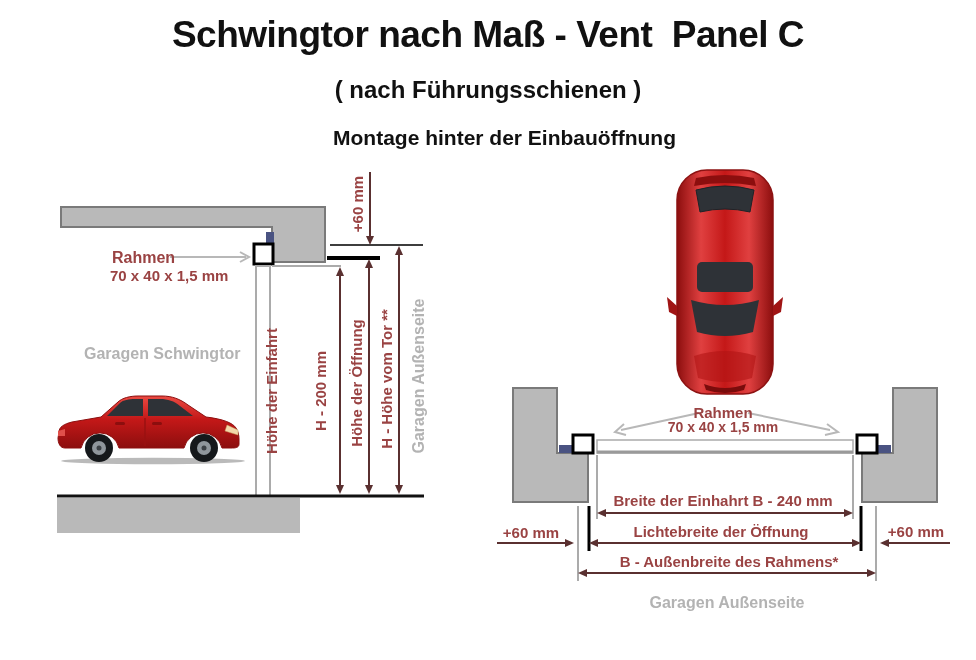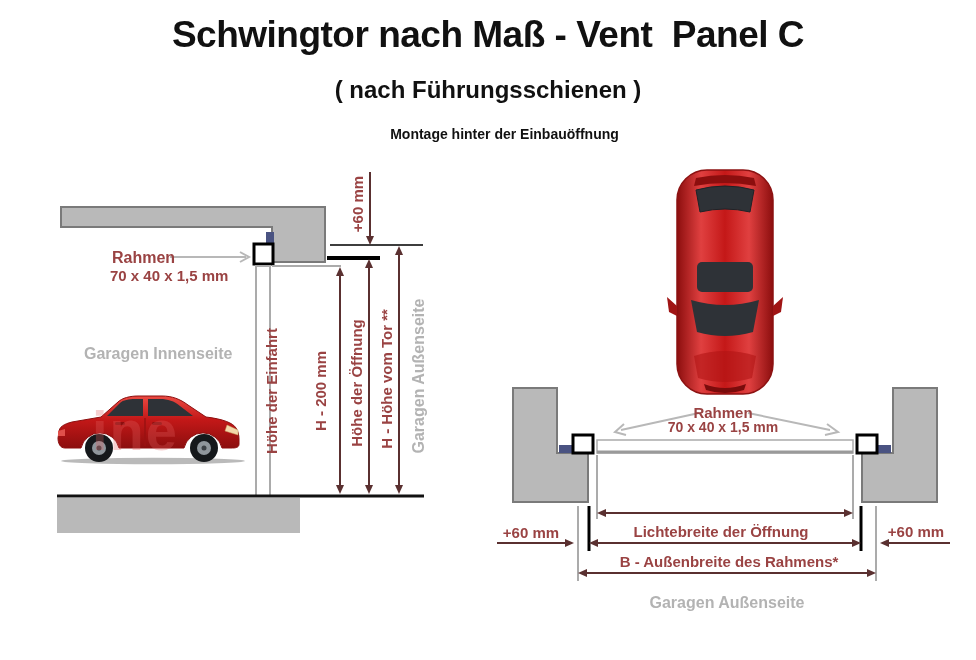--- a/index.html
+++ b/index.html
@@ -7,21 +7,21 @@
     position:relative;width:976px;height:660px;background:#ffffff;overflow:hidden;
     font-family:"Liberation Sans", sans-serif;
   }
   .stage svg{position:absolute;left:0;top:0;}
   .lbl{position:absolute;font-weight:bold;color:#9a4343;font-size:15px;line-height:1.08;white-space:pre;}
   .gray{color:#b3b3b3;}
   .c{transform:translate(-50%,-50%);text-align:center;}
   .v{transform:translate(-50%,-50%) rotate(-90deg);text-align:center;}
   .title{font-size:37px;letter-spacing:-0.5px;}
   .subtitle{font-size:24px;}
-  .note{font-size:14px;margin-left:33px;}
+  .note{font-size:21px;margin-left:33px;}
   .wide{left:0;right:0;text-align:center;white-space:pre;position:absolute;font-weight:bold;color:#111;}
   .watermark{
     position:absolute;left:92px;top:398px;font-size:56px;font-weight:bold;
     color:rgba(224,96,96,0.30);letter-spacing:2px;
   }
 </style>
 </head>
 <body>
 
 <div class="stage">
@@ -179,32 +179,32 @@
       </g>
     </g>
   </svg>
 
   <div class="wide title" style="top:14px;">Schwingtor nach Maß - Vent  Panel C</div>
   <div class="wide subtitle" style="top:76px;">( nach Führungsschienen )</div>
   <div class="wide note" style="top:126px;">Montage hinter der Einbauöffnung</div>
 
   <div class="lbl" style="left:112px;top:249px;font-size:16px;">Rahmen</div>
   <div class="lbl" style="left:110px;top:268px;">70 x 40 x 1,5 mm</div>
-  <div class="lbl gray" style="left:84px;top:345px;font-size:16px;">Garagen Innenseite</div>
+  <div class="lbl gray" style="left:84px;top:345px;font-size:16px;">Garagen Schwingtor</div>
   <div class="lbl v" style="left:358px;top:204px;">+60 mm</div>
   <div class="lbl v" style="left:297px;top:391px;">
     <div>Höhe der Einfahrt</div>
     <div>H - 200 mm</div>
   </div>
   <div class="lbl v" style="left:357px;top:383px;">Höhe der Öffnung</div>
   <div class="lbl v" style="left:387px;top:379px;">H - Höhe vom Tor **</div>
   <div class="lbl v gray" style="left:419px;top:376px;font-size:16px;">Garagen Außenseite</div>
-  <div class="watermark">ine</div>
 
   <div class="lbl c" style="left:723px;top:413px;">Rahmen</div>
   <div class="lbl c" style="left:723px;top:428px;font-size:14px;">70 x 40 x 1,5 mm</div>
+  <div class="lbl c" style="left:723px;top:501px;">Breite der Einhahrt B - 240 mm</div>
   <div class="lbl c" style="left:729px;top:562px;">B - Außenbreite des Rahmens*</div>
   <div class="lbl c" style="left:721px;top:532px;">Lichtebreite der Öffnung</div>
   <div class="lbl c" style="left:531px;top:533px;">+60 mm</div>
   <div class="lbl c" style="left:916px;top:532px;">+60 mm</div>
   <div class="lbl c gray" style="left:727px;top:603px;font-size:16px;">Garagen Außenseite</div>
 
 </div>
 
 </body></html>

